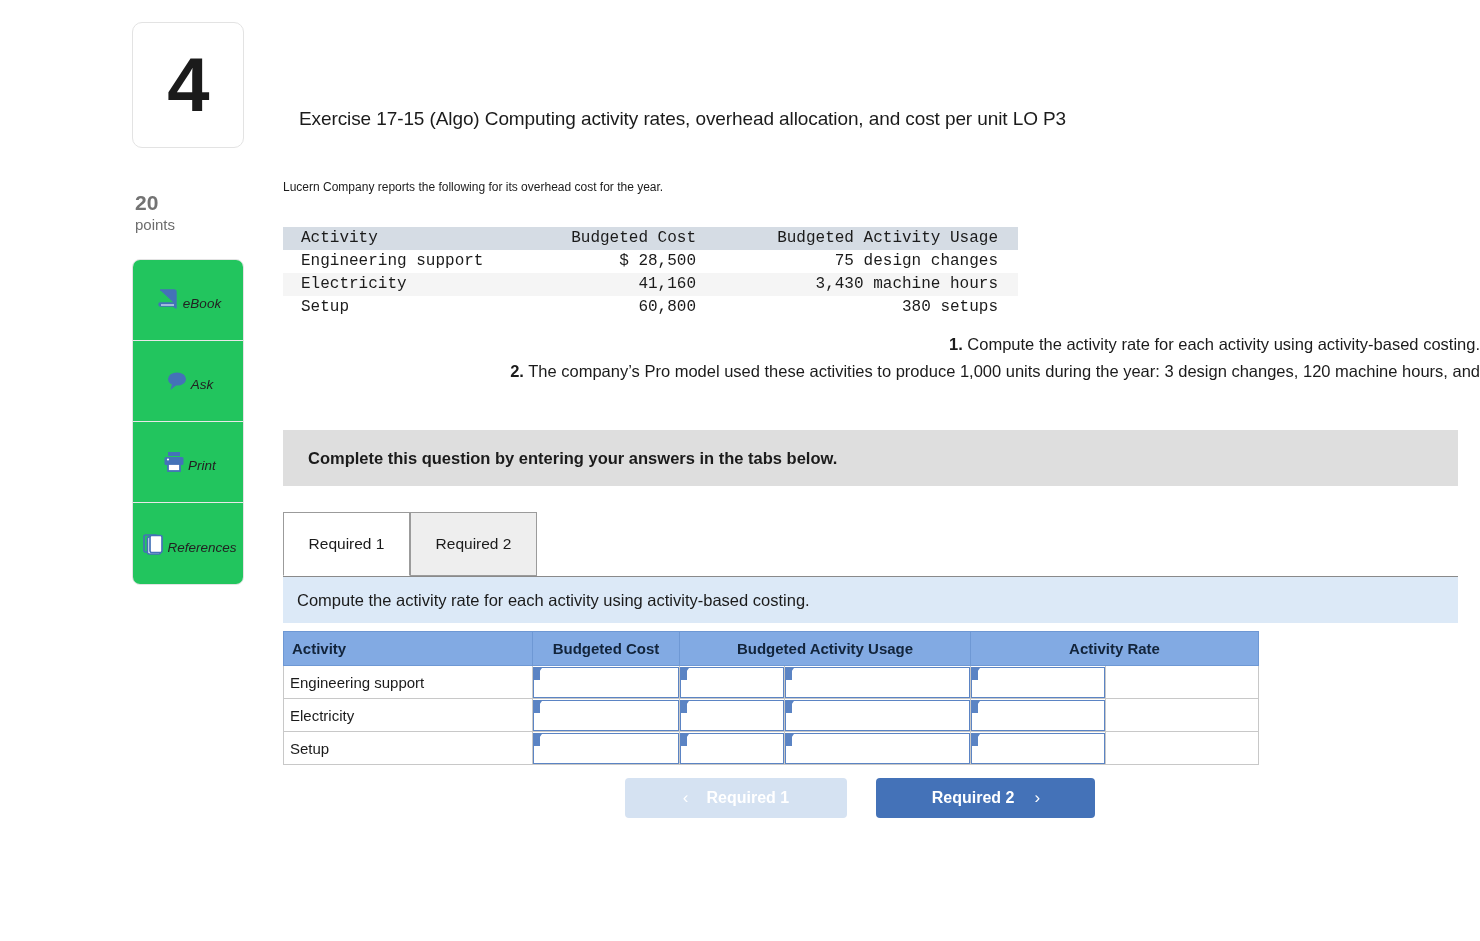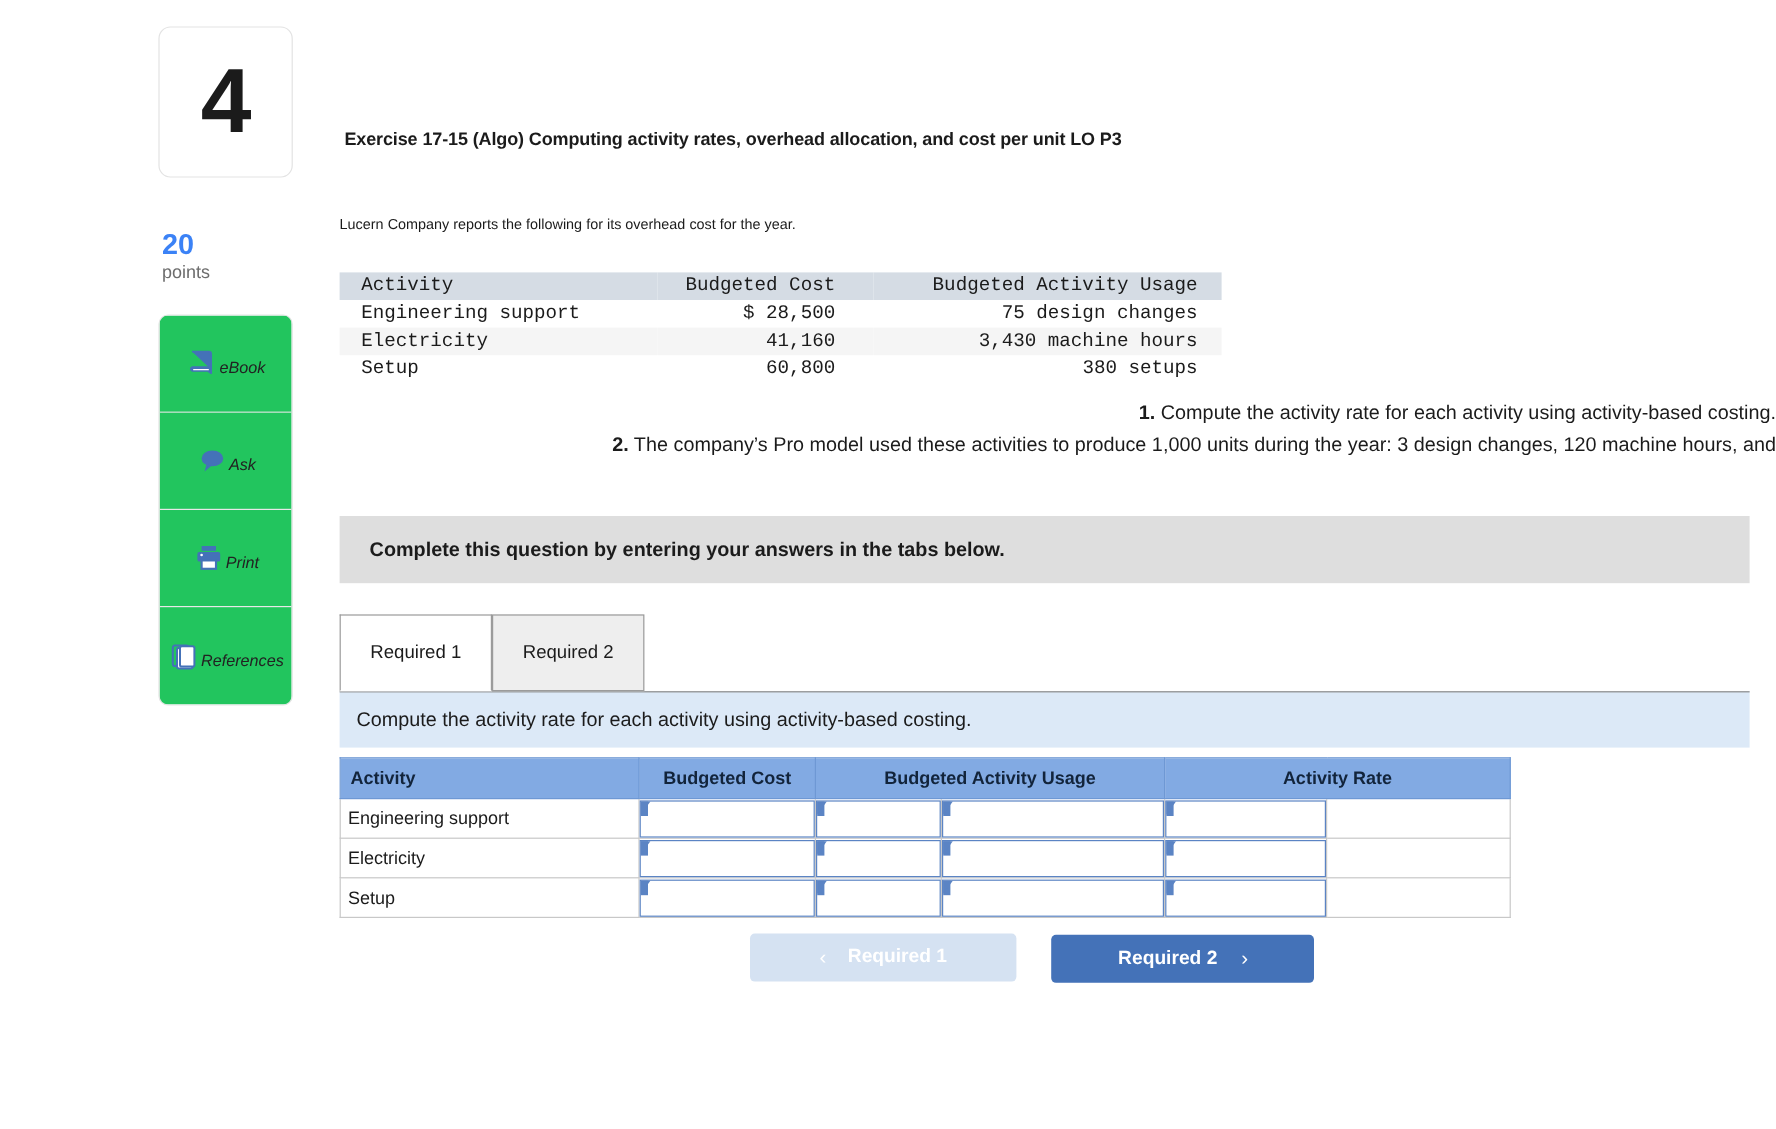--- a/index.html
+++ b/index.html
@@ -22,21 +22,21 @@
     background: #fff;
     display: flex; align-items: center; justify-content: center;
   }
   .qnum-box .num {
     font-size: 76px; font-weight: 700; color: #1b1b1b;
     line-height: 1; letter-spacing: -1px;
   }
 
   .points-block { margin-top: 44px; padding-left: 3px; }
   .points-block .pts-val {
-    font-size: 24px; color: #3b82f6; font-weight: 600; line-height: 1.05;
+    font-size: 21px; color: #737373; font-weight: 600; line-height: 1.05;
   }
   .points-block .pts-lbl {
     font-size: 15px; color: #6d6d6d; margin-top: 2px;
   }
 
   .tools {
     margin-top: 26px; width: 112px;
     border: 1px solid #e3e3e3; border-radius: 8px;
     background: #fff; overflow: hidden;
   }
@@ -47,22 +47,22 @@
     cursor: pointer; background: #22c55e; font-style: italic;
   }
   .tool:last-child { border-bottom: none; }
   .tool .ticon { height: 32px; display:flex; align-items:center; justify-content:center; }
   .tool .tlabel { font-size: 13.5px; color: #222; margin-top: 7px; }
 
   
   #main { position: absolute; left: 283px; top: 0; width: 1197px; }
 
   .ex-title {
-    position: absolute; left: 4px; top: 108px;
-    font-size: 15px; font-weight: 700; color: #1b1b1b;
+    position: absolute; left: 16px; top: 108px;
+    font-size: 19px; font-weight: 400; color: #1b1b1b;
     white-space: nowrap; letter-spacing: -0.1px;
   }
   .intro {
     position: absolute; left: 0; top: 180px;
     font-size: 12px; color: #1b1b1b;
   }
 
   
   .mono-table {
     position: absolute; left: 0px; top: 227px;

